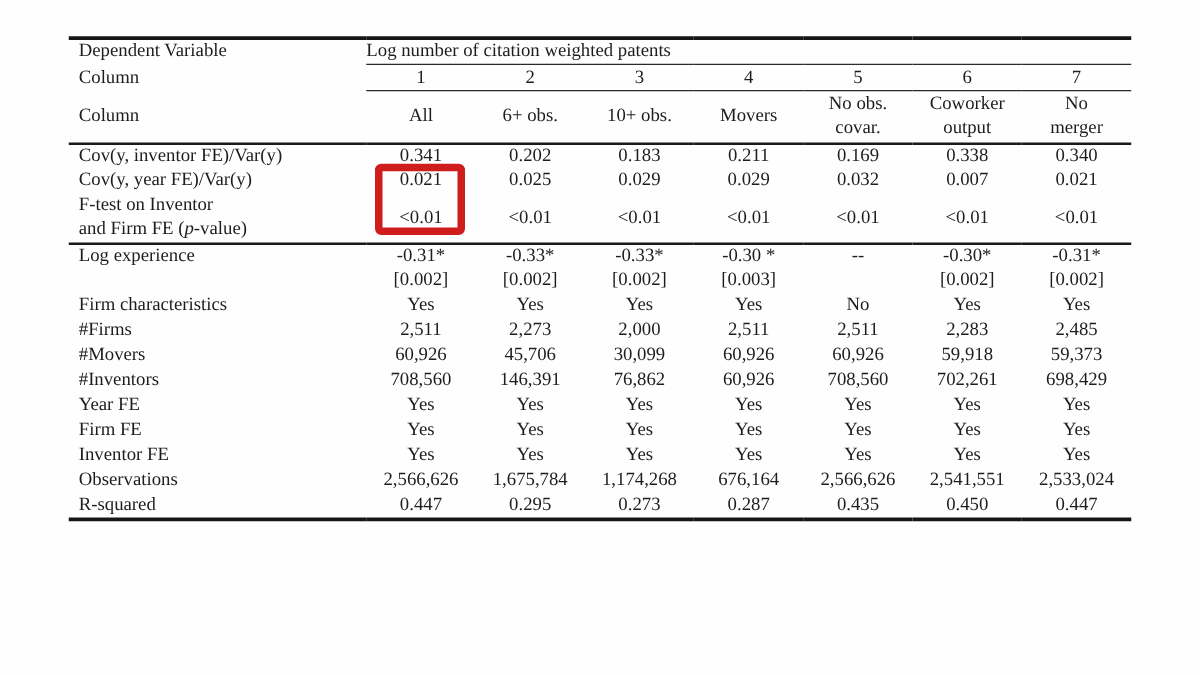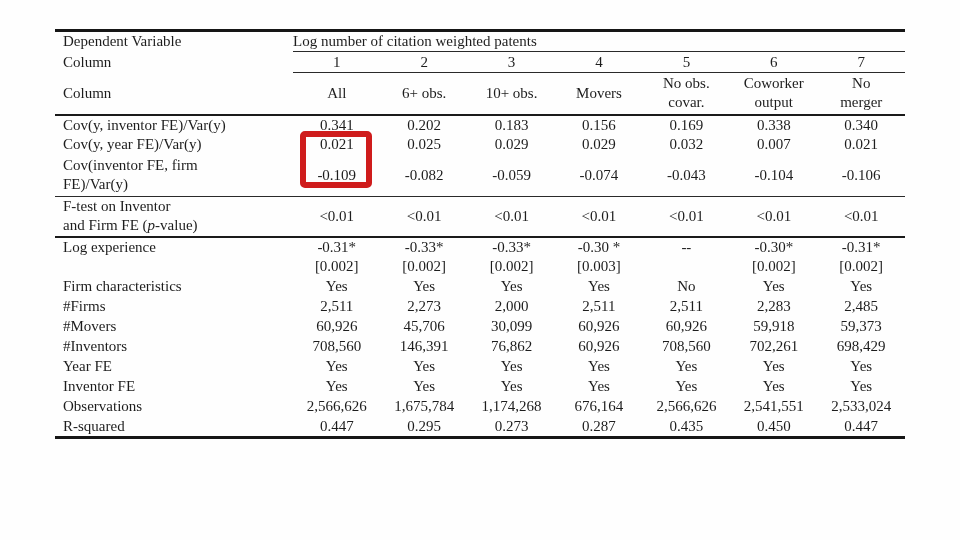--- a/index.html
+++ b/index.html
@@ -106,46 +106,35 @@
 merger</td>
       </tr>
     </tbody>
 
     <tbody id="cov-body">
         <tr class="h20">
           <td class="lbl">Cov(y, inventor FE)/Var(y)</td>
           <td class="val">0.341</td>
           <td class="val">0.202</td>
           <td class="val">0.183</td>
-          <td class="val">0.156</td>
+          <td class="val">0.211</td>
           <td class="val">0.169</td>
           <td class="val">0.338</td>
           <td class="val">0.340</td>
         </tr>
         <tr class="h20">
           <td class="lbl">Cov(y, year FE)/Var(y)</td>
           <td class="val">0.021</td>
           <td class="val">0.025</td>
           <td class="val">0.029</td>
           <td class="val">0.029</td>
           <td class="val">0.032</td>
           <td class="val">0.007</td>
           <td class="val">0.021</td>
         </tr>
-        <tr class="h42 bb-thin">
-          <td class="lbl">Cov(inventor FE, firm
-FE)/Var(y)</td>
-          <td class="val">-0.109</td>
-          <td class="val">-0.082</td>
-          <td class="val">-0.059</td>
-          <td class="val">-0.074</td>
-          <td class="val">-0.043</td>
-          <td class="val">-0.104</td>
-          <td class="val">-0.106</td>
-        </tr>
       </tbody>
 
     <tbody>
       <tr class="h40 bb-mid">
         <td class="lbl"><span>F-test on Inventor</span><br><span>and Firm FE (</span><i>p</i><span>-value)</span></td>
         <td class="val">&lt;0.01</td>
         <td class="val">&lt;0.01</td>
         <td class="val">&lt;0.01</td>
         <td class="val">&lt;0.01</td>
         <td class="val">&lt;0.01</td>
@@ -219,20 +208,30 @@
           <td class="lbl">Year FE</td>
           <td class="val">Yes</td>
           <td class="val">Yes</td>
           <td class="val">Yes</td>
           <td class="val">Yes</td>
           <td class="val">Yes</td>
           <td class="val">Yes</td>
           <td class="val">Yes</td>
         </tr>
         <tr class="h20">
+          <td class="lbl">Firm FE</td>
+          <td class="val">Yes</td>
+          <td class="val">Yes</td>
+          <td class="val">Yes</td>
+          <td class="val">Yes</td>
+          <td class="val">Yes</td>
+          <td class="val">Yes</td>
+          <td class="val">Yes</td>
+        </tr>
+        <tr class="h20">
           <td class="lbl">Inventor FE</td>
           <td class="val">Yes</td>
           <td class="val">Yes</td>
           <td class="val">Yes</td>
           <td class="val">Yes</td>
           <td class="val">Yes</td>
           <td class="val">Yes</td>
           <td class="val">Yes</td>
         </tr>
         <tr class="h20">

